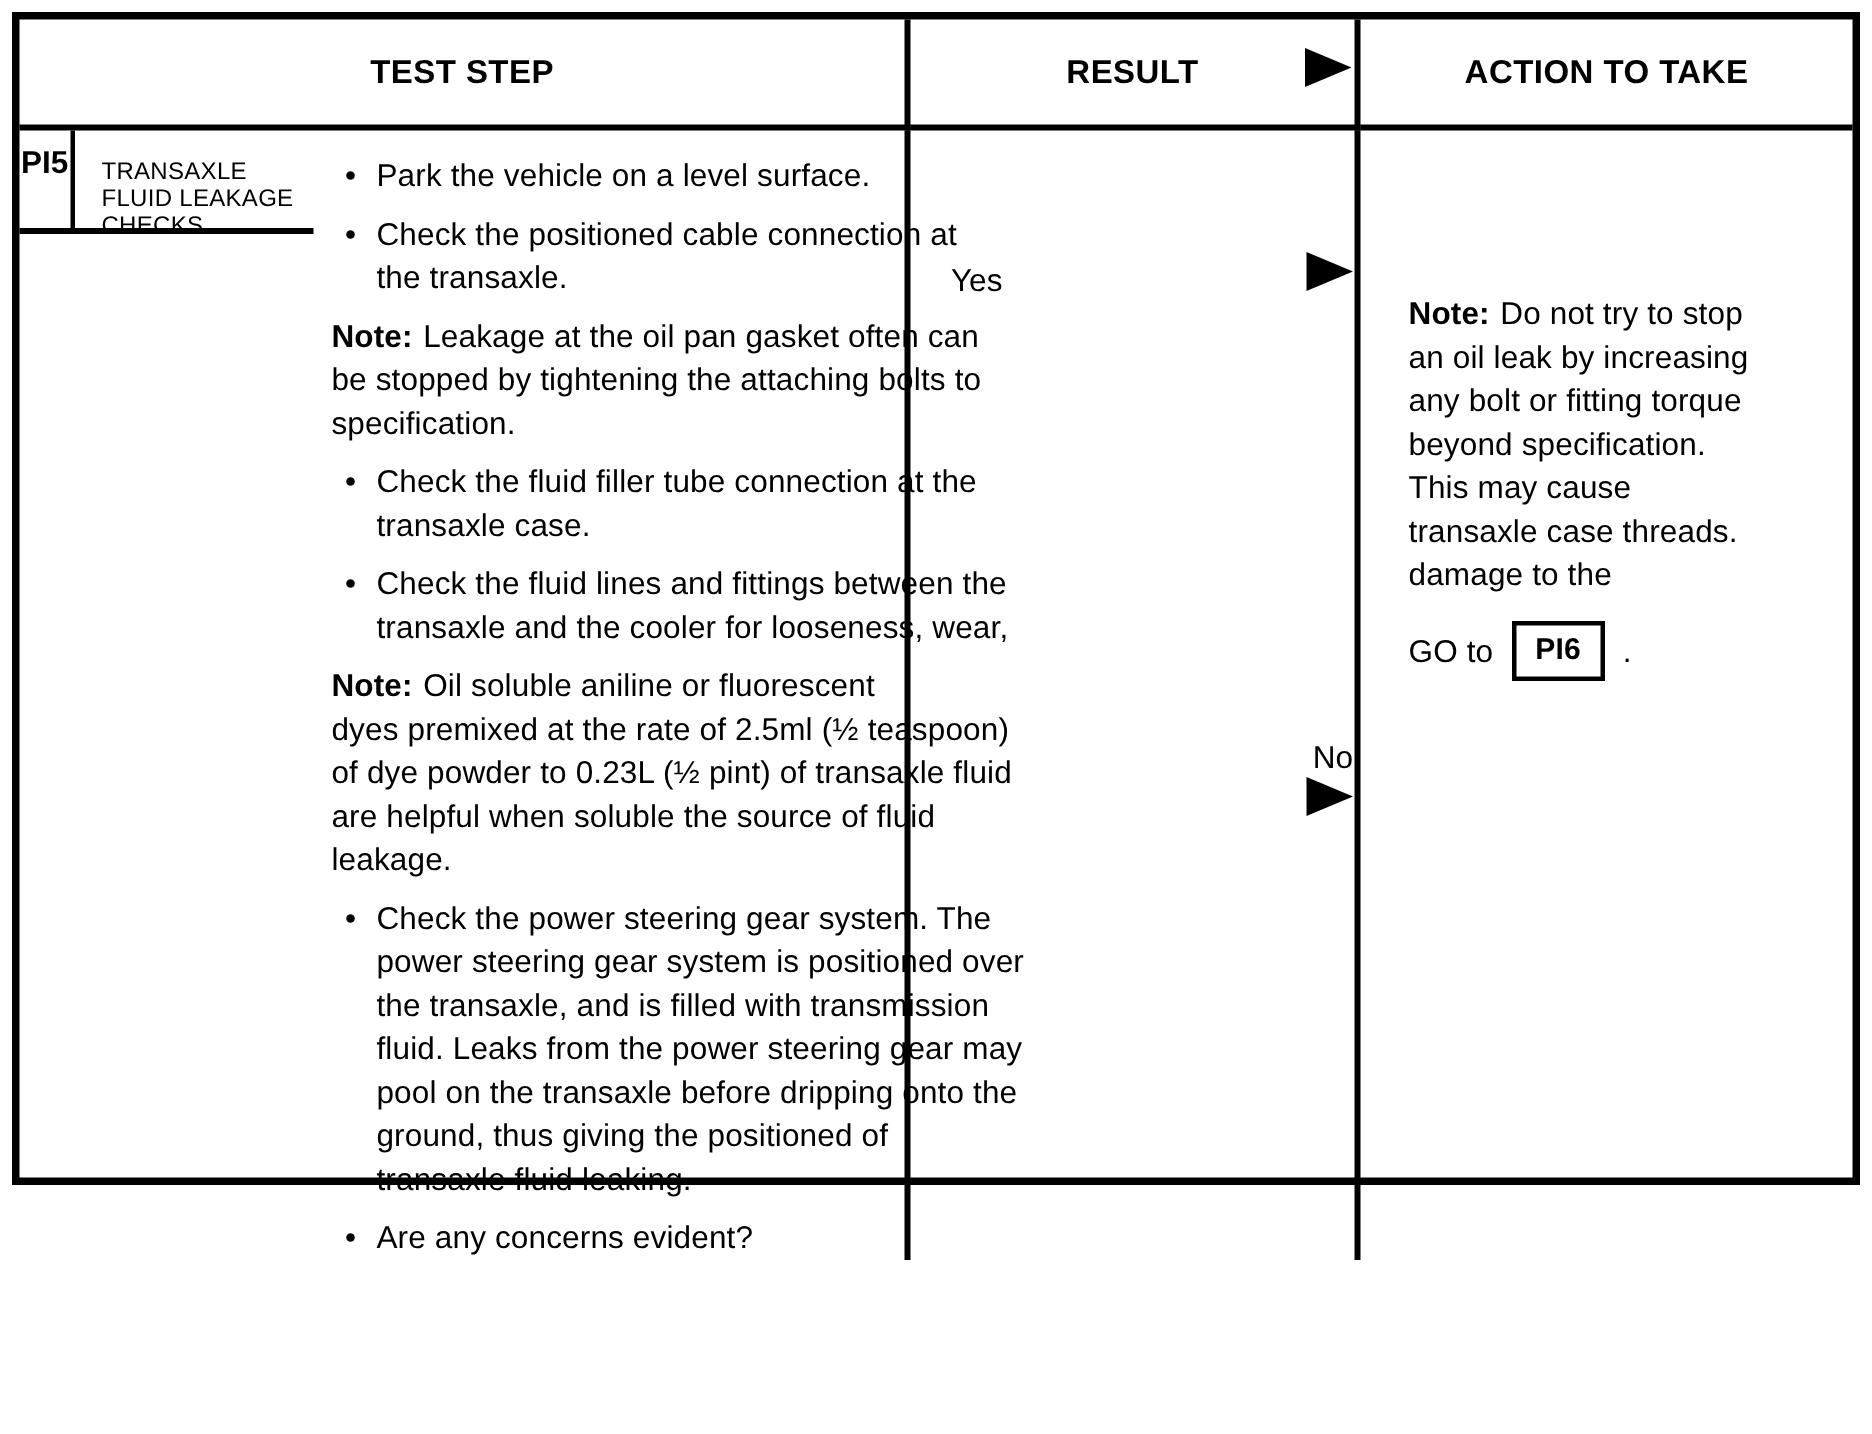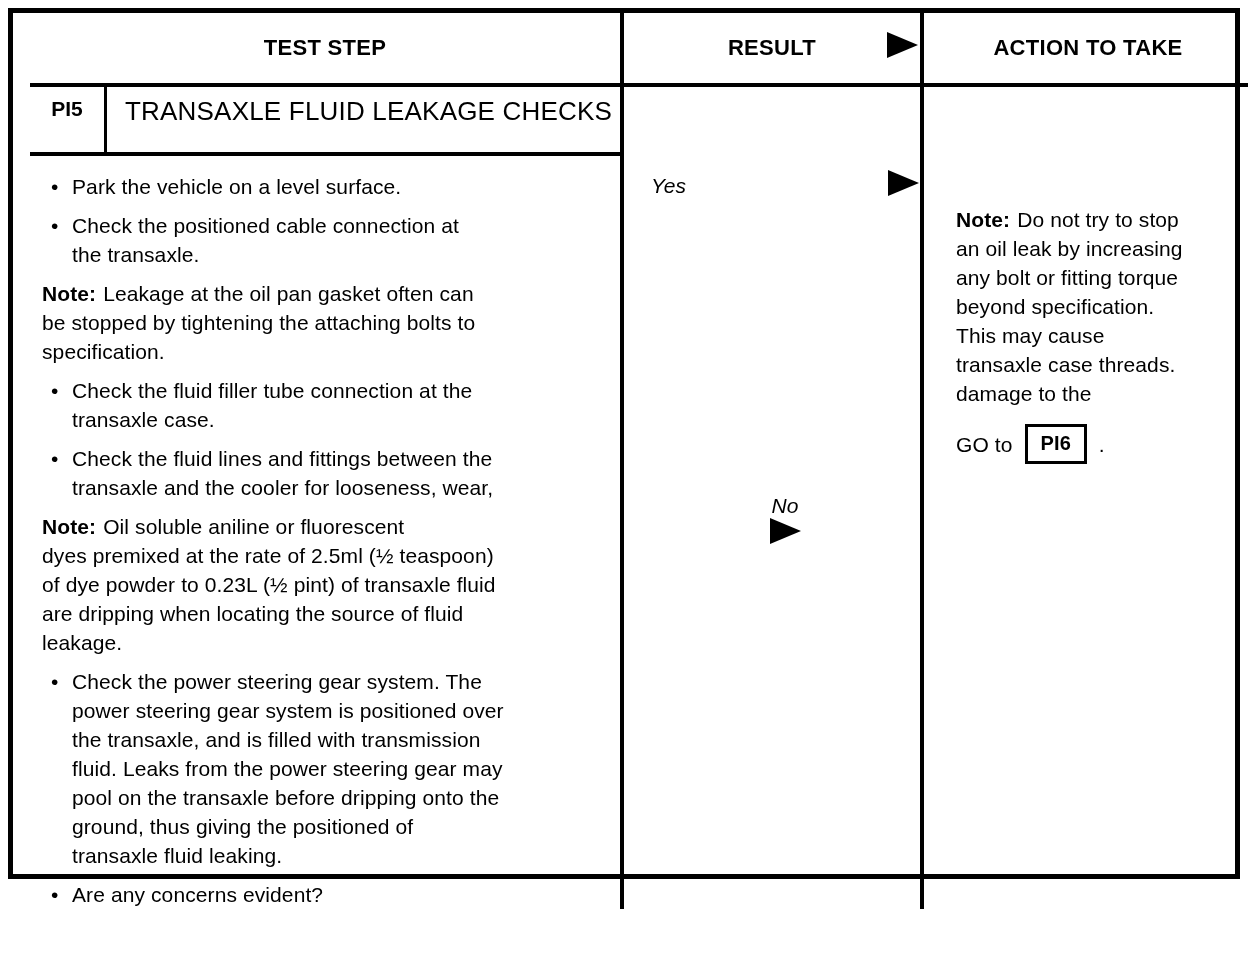--- a/index.html
+++ b/index.html
@@ -2,63 +2,63 @@
 <html><head>
 <meta charset="utf-8">
 <style>
   html,body { margin:0; padding:0; background:#ffffff; }
   .page {
     position:relative; width:1248px; height:956px; background:#ffffff;
     font-family:"Liberation Sans","DejaVu Sans",sans-serif; color:#000;
     overflow:hidden;
   }
   .tbl {
-    position:absolute; left:8px; top:8px; width:1232px; height:871px;
+    position:absolute; left:8px; top:8px; width:1232px; height:782px;
     border:5px solid #000; box-sizing:border-box;
-    display:grid; grid-template-columns:594px 300px 328px; grid-template-rows:74px 1fr;padding-left:17px;
+    display:grid; grid-template-columns:594px 300px 328px; grid-template-rows:74px 1fr;
   }
   .cell { box-sizing:border-box; }
   .hdr {
     border-bottom:4px solid #000;
     display:flex; align-items:center; justify-content:center;
     font-weight:bold; font-size:22px; letter-spacing:0.3px; position:relative;
   }
   .rb { border-right:4px solid #000; }
   .hdr-arrow { position:absolute; right:2px; top:50%; transform:translateY(-50%); }
   .tri {
     width:0; height:0;
     border-top:13px solid transparent; border-bottom:13px solid transparent;
     border-left:31px solid #000; display:inline-block;
   }
   
-  .col1 { display:flex; flex-direction:column; }
+  .col1 { display:flex; flex-direction:row; }
   .pirow { display:flex; border-bottom:4px solid #000; height:69px; box-sizing:border-box; }
   .picode {
     width:77px; box-sizing:border-box; border-right:3px solid #000;
     font-weight:bold; font-size:21px; text-align:center; padding-top:10px;
   }
-  .pititle { font-size:26px; padding:9px 4px 0 18px; letter-spacing:0.2px; }
+  .pititle { font-size:16px; padding:9px 4px 0 18px; letter-spacing:0.2px;margin-top:10px; }
   .steps { padding:16px 6px 0 12px; font-size:21px; line-height:29px; letter-spacing:0.1px; }
   .blk + .blk { margin-top:10px; }
   .bl { display:flex; }
   .bl .dot { flex:0 0 30px; box-sizing:border-box; padding-left:9px; font-size:21px; }
   .line { white-space:nowrap; }
   .nlabel { font-weight:bold; margin-right:7px; }
   
   .col2 { position:relative; }
   .rrow {
     position:absolute; left:0; right:1px; height:29px;
-    display:flex; align-items:center; justify-content:space-between;
-    padding-left:27px; font-size:21px; box-sizing:border-box;font-style:italic;
+    display:flex; align-items:flex-end; justify-content:space-between;
+    padding-left:27px; font-size:21px; box-sizing:border-box;
   }
   .rrow-yes { top:84px; }
   .rrow-no  { top:407px;flex-direction:column; }
   
   .col3 { padding:86px 10px 0 32px; font-size:21px; line-height:29px; box-sizing:border-box; letter-spacing:0.1px; }
-  .anote { margin-top:32px; }
+  .anote { margin-top:22px; }
   .goline { margin-top:16px; display:flex; align-items:center; }
   .pibox {
     border:3px solid #000; font-weight:bold; font-size:20px;
     padding:2px 13px 3px; margin:0 12px 0 12px; display:inline-block;
   }
 </style>
 </head>
 <body>
 
 <div class="page">
@@ -114,21 +114,21 @@
           <span class="txt">
             <div class="line">Check the fluid lines and fittings between the</div>
             <div class="line">transaxle and the cooler for looseness, wear,</div>
           </span>
         </div>
 
         <div class="blk">
           <div class="line"><span class="nlabel">Note:</span><span>Oil soluble aniline or fluorescent</span></div>
           <div class="line">dyes premixed at the rate of 2.5ml (½ teaspoon)</div>
           <div class="line">of dye powder to 0.23L (½ pint) of transaxle fluid</div>
-          <div class="line">are dripping when locating the source of fluid</div>
+          <div class="line">are helpful when soluble the source of fluid</div>
           <div class="line">leakage.</div>
         </div>
 
         <div class="blk bl">
           <span class="dot">•</span>
           <span class="txt">
             <div class="line">Check the power steering gear system. The</div>
             <div class="line">power steering gear system is positioned over</div>
             <div class="line">the transaxle, and is filled with transmission</div>
             <div class="line">fluid. Leaks from the power steering gear may</div>

